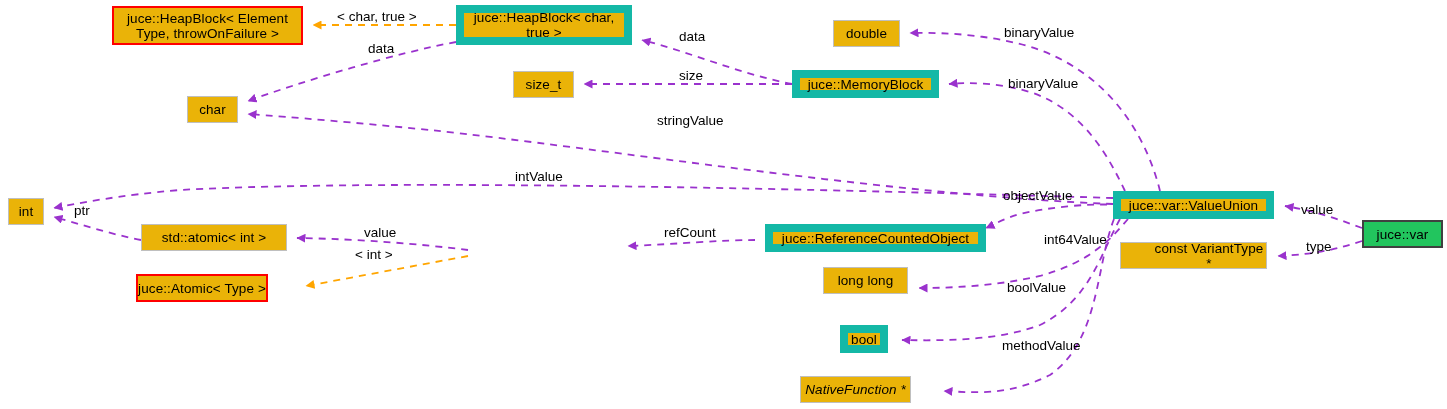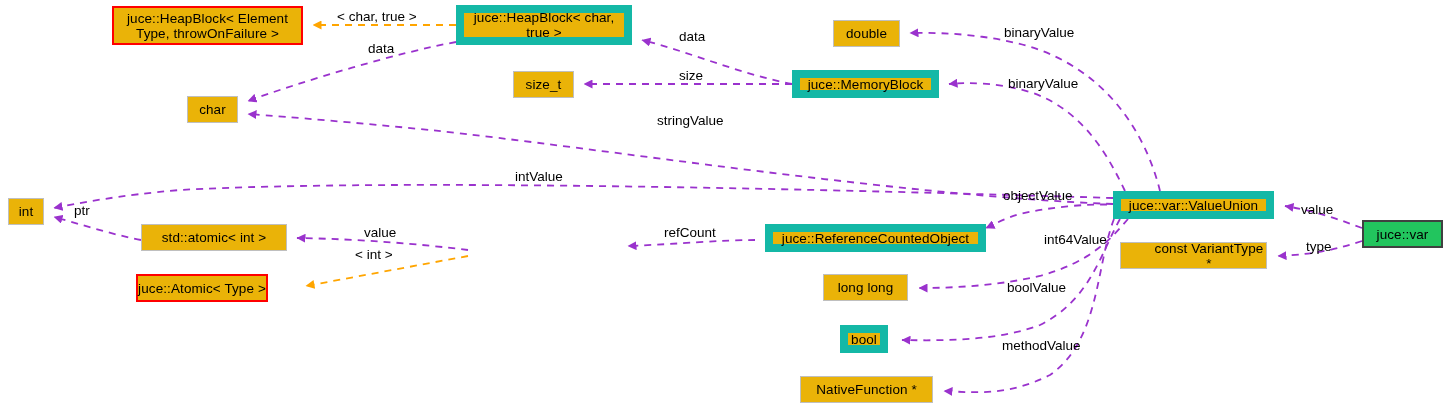--- a/index.html
+++ b/index.html
@@ -98,23 +98,23 @@
   <div class="node thin" style="left:513px; top:71px;  width:61px;  height:27px;">size_t</div>
   <div class="node thick" style="left:792px; top:70px;  width:147px; height:28px;">juce::MemoryBlock</div>
   <div class="node thin" style="left:187px; top:96px;  width:51px;  height:27px;">char</div>
   <div class="node thin" style="left:8px;   top:198px; width:36px;  height:27px;">int</div>
   <div class="node thin" style="left:141px; top:224px; width:146px; height:27px;">std::atomic&lt; int &gt;</div>
   <div class="node red" style="left:116px; top:274px; width:132px; height:28px;margin-left:20px;">juce::Atomic&lt; Type &gt;</div>
   <div class="node thick" style="left:755px; top:224px; width:221px; height:28px;margin-left:10px;">juce::ReferenceCountedObject</div>
   <div class="node thick" style="left:1113px;top:191px; width:161px; height:28px;">juce::var::ValueUnion</div>
   <div class="node thin" style="left:1120px;top:242px; width:147px; height:27px;padding-left:31px;">const VariantType *</div>
   <div class="node current" style="left:1362px;top:220px; width:81px;  height:28px;">juce::var</div>
-  <div class="node thin" style="left:823px; top:274px; width:85px;  height:27px;">long long</div>
+  <div class="node thin" style="left:823px; top:267px; width:85px;  height:27px;">long long</div>
   <div class="node thick" style="left:840px; top:325px; width:48px;  height:28px;">bool</div>
-  <div class="node thin" style="left:800px; top:376px; width:133px; height:27px;">NativeFunction *</div>
+  <div class="node thin" style="left:800px; top:376px; width:111px; height:27px;font-style:italic;">NativeFunction *</div>
 
   <div class="edge-label" style="left:337px;  top:9px;">&lt; char, true &gt;</div>
   <div class="edge-label" style="left:355px;  top:247px;">&lt; int &gt;</div>
   <div class="edge-label" style="left:368px;  top:41px;">data</div>
   <div class="edge-label" style="left:679px;  top:29px;">data</div>
   <div class="edge-label" style="left:679px;  top:68px;text-align:right;">size</div>
   <div class="edge-label" style="left:657px;  top:113px;">stringValue</div>
   <div class="edge-label" style="left:1004px; top:25px;">binaryValue</div>
   <div class="edge-label" style="left:1008px; top:76px;">binaryValue</div>
   <div class="edge-label" style="left:515px;  top:169px;">intValue</div>

